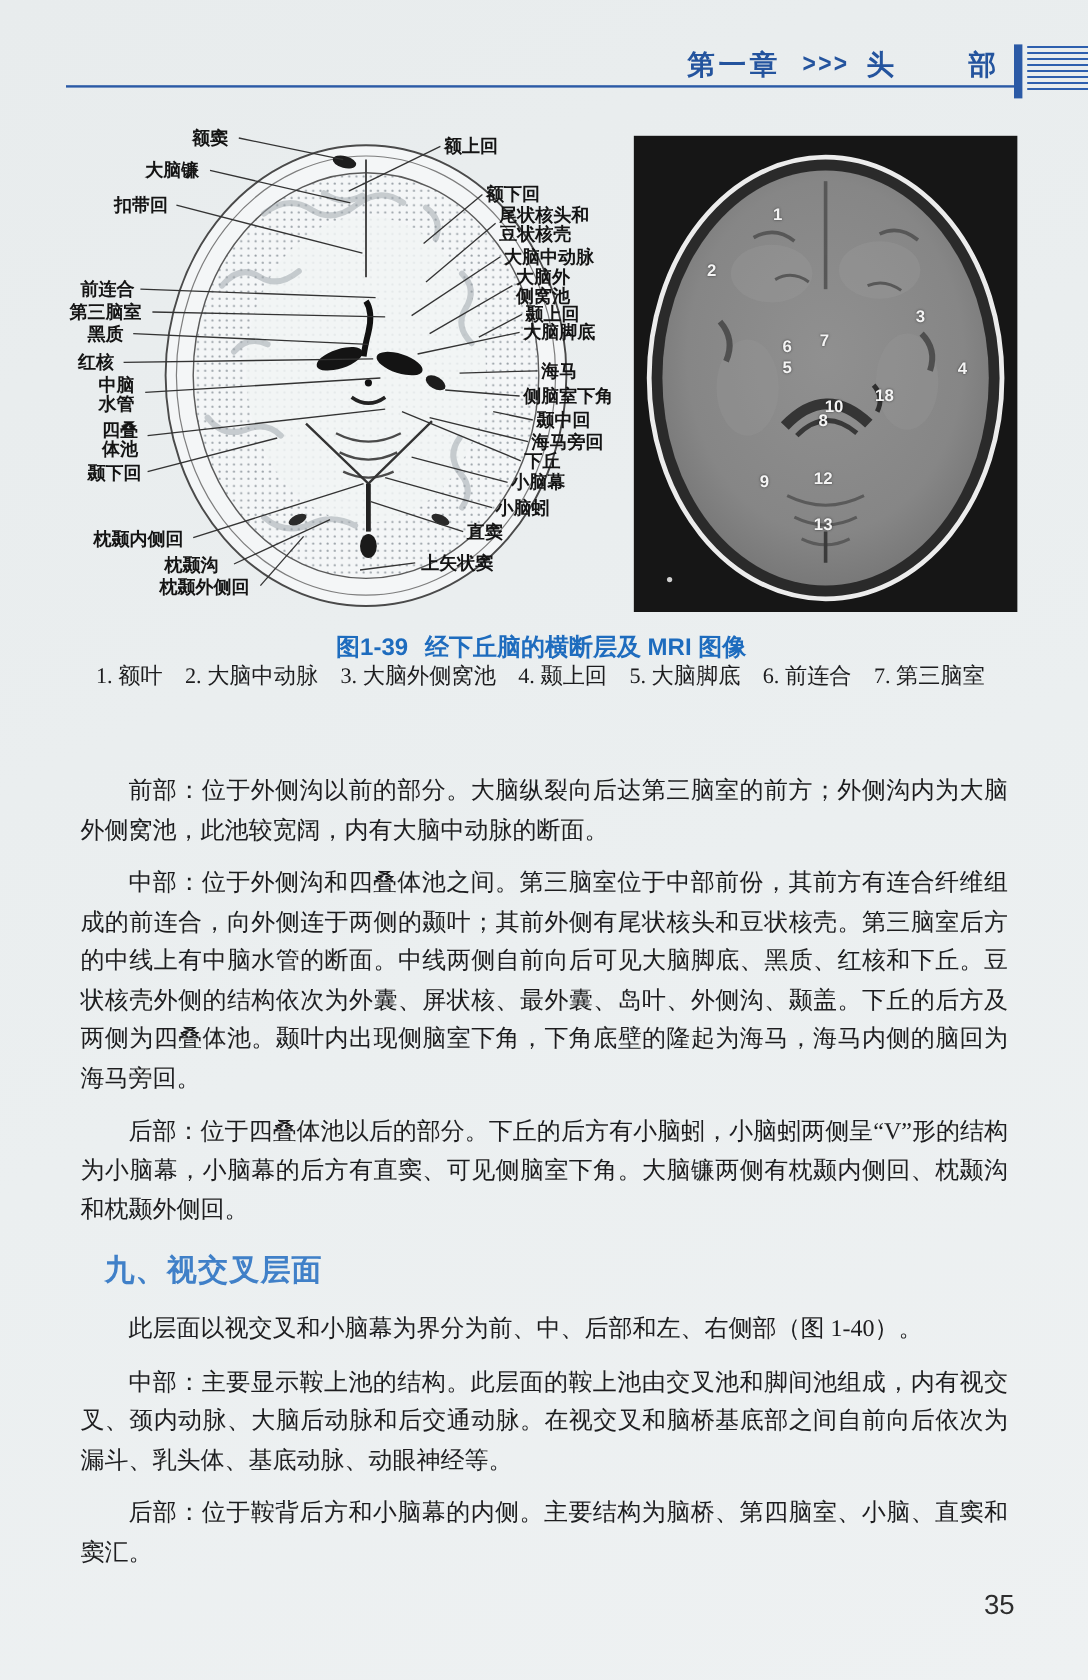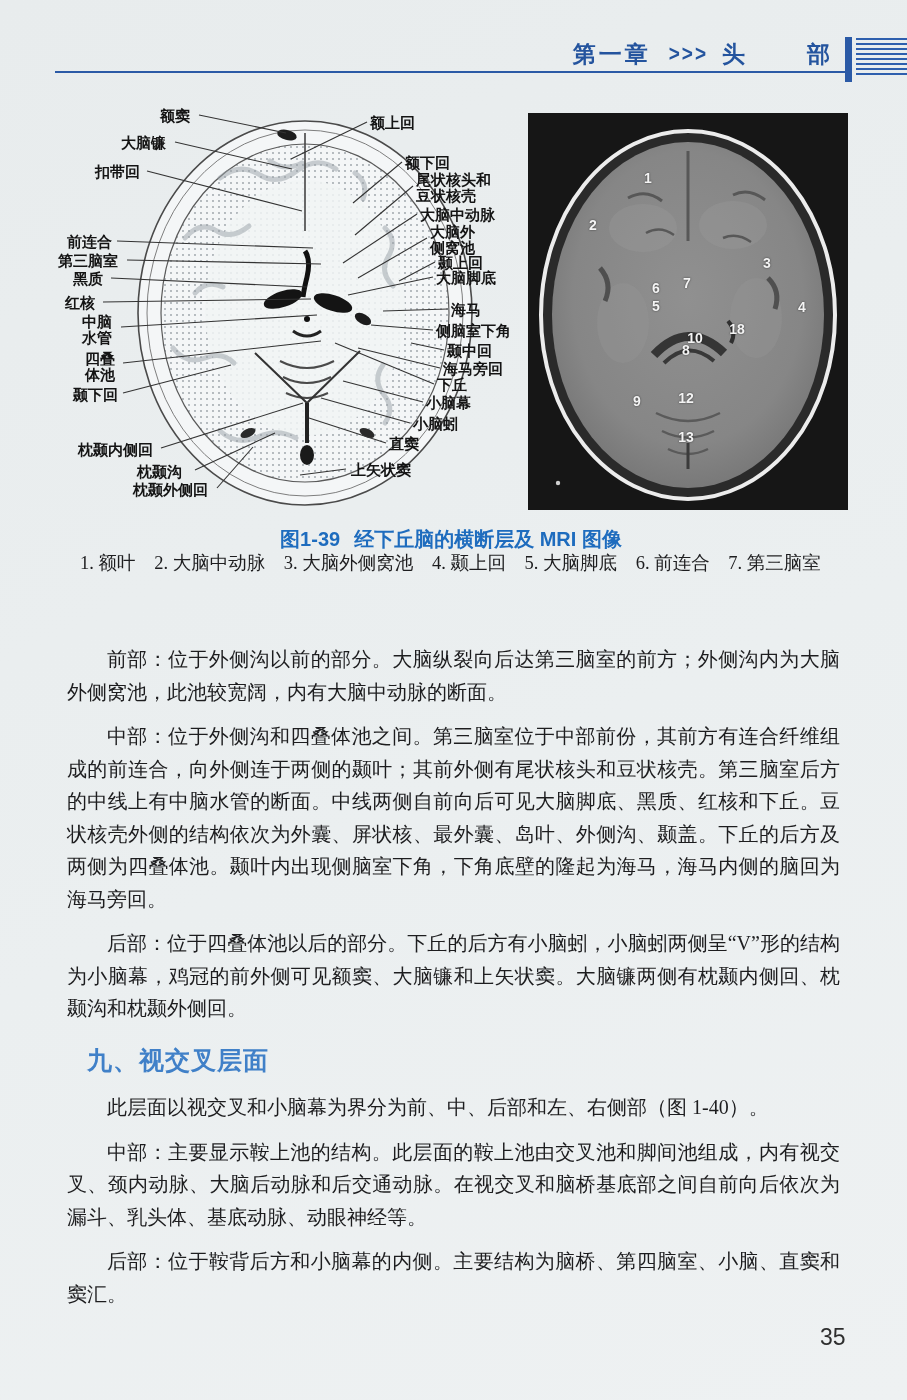--- a/index.html
+++ b/index.html
@@ -33,21 +33,21 @@
   .caption .cnum{margin-right:14px;}
   .legend{position:absolute;left:80px;width:772px;font-size:18.5px;color:#1d1d1f;}
   .legend span{margin-right:14px;white-space:nowrap;}
   .legend.l1{top:550px;}
   .legend.l2{top:577px;}
   
   .bodytext{position:absolute;left:55px;top:631px;width:797px;
     font-size:20px;line-height:32.5px;text-align:justify;}
   .bodytext p{margin:12px;text-indent:2em;}
   .bodytext h2{margin:20px 0 14px 32px;color:#4080c8;font-size:25px;font-weight:bold;
-    font-family:Liberation Serif, serif;letter-spacing:1px;}
+    font-family:Liberation Mono, monospace;letter-spacing:1px;}
   .pagenum{position:absolute;left:820px;top:1324px;font-size:23px;color:#2e2e2e;
     font-family:"Liberation Sans","DejaVu Sans",sans-serif;}
 </style>
 </head>
 <body>
 
 <div class="page">
 
   <div class="chapter-row">
     <span class="chapter">第一章</span>
@@ -224,21 +224,21 @@
     <span>3. 大脑外侧窝池</span>
     <span>4. 颞上回</span>
     <span>5. 大脑脚底</span>
     <span>6. 前连合</span>
     <span>7. 第三脑室</span>
   </div>
 
   <main class="bodytext">
     <p>前部：位于外侧沟以前的部分。大脑纵裂向后达第三脑室的前方；外侧沟内为大脑外侧窝池，此池较宽阔，内有大脑中动脉的断面。</p>
     <p>中部：位于外侧沟和四叠体池之间。第三脑室位于中部前份，其前方有连合纤维组成的前连合，向外侧连于两侧的颞叶；其前外侧有尾状核头和豆状核壳。第三脑室后方的中线上有中脑水管的断面。中线两侧自前向后可见大脑脚底、黑质、红核和下丘。豆状核壳外侧的结构依次为外囊、屏状核、最外囊、岛叶、外侧沟、颞盖。下丘的后方及两侧为四叠体池。颞叶内出现侧脑室下角，下角底壁的隆起为海马，海马内侧的脑回为海马旁回。</p>
-    <p>后部：位于四叠体池以后的部分。下丘的后方有小脑蚓，小脑蚓两侧呈“V”形的结构为小脑幕，鸡冠的前外侧可见额窦、大脑镰和上矢状窦。大脑镰两侧有枕颞内侧回、枕颞沟和枕颞外侧回。</p>
+    <p>后部：位于四叠体池以后的部分。下丘的后方有小脑蚓，小脑蚓两侧呈“V”形的结构为小脑幕，小脑幕的后方有直窦、可见侧脑室下角。大脑镰两侧有枕颞内侧回、枕颞沟和枕颞外侧回。</p>
     <h2>九、视交叉层面</h2>
     <p>此层面以视交叉和小脑幕为界分为前、中、后部和左、右侧部（图 1-40）。</p>
     <p>中部：主要显示鞍上池的结构。此层面的鞍上池由交叉池和脚间池组成，内有视交叉、颈内动脉、大脑后动脉和后交通动脉。在视交叉和脑桥基底部之间自前向后依次为漏斗、乳头体、基底动脉、动眼神经等。</p>
     <p>后部：位于鞍背后方和小脑幕的内侧。主要结构为脑桥、第四脑室、小脑、直窦和窦汇。</p>
   </main>
 
   <div class="pagenum">35</div>
 </div>
 
 </body></html>

